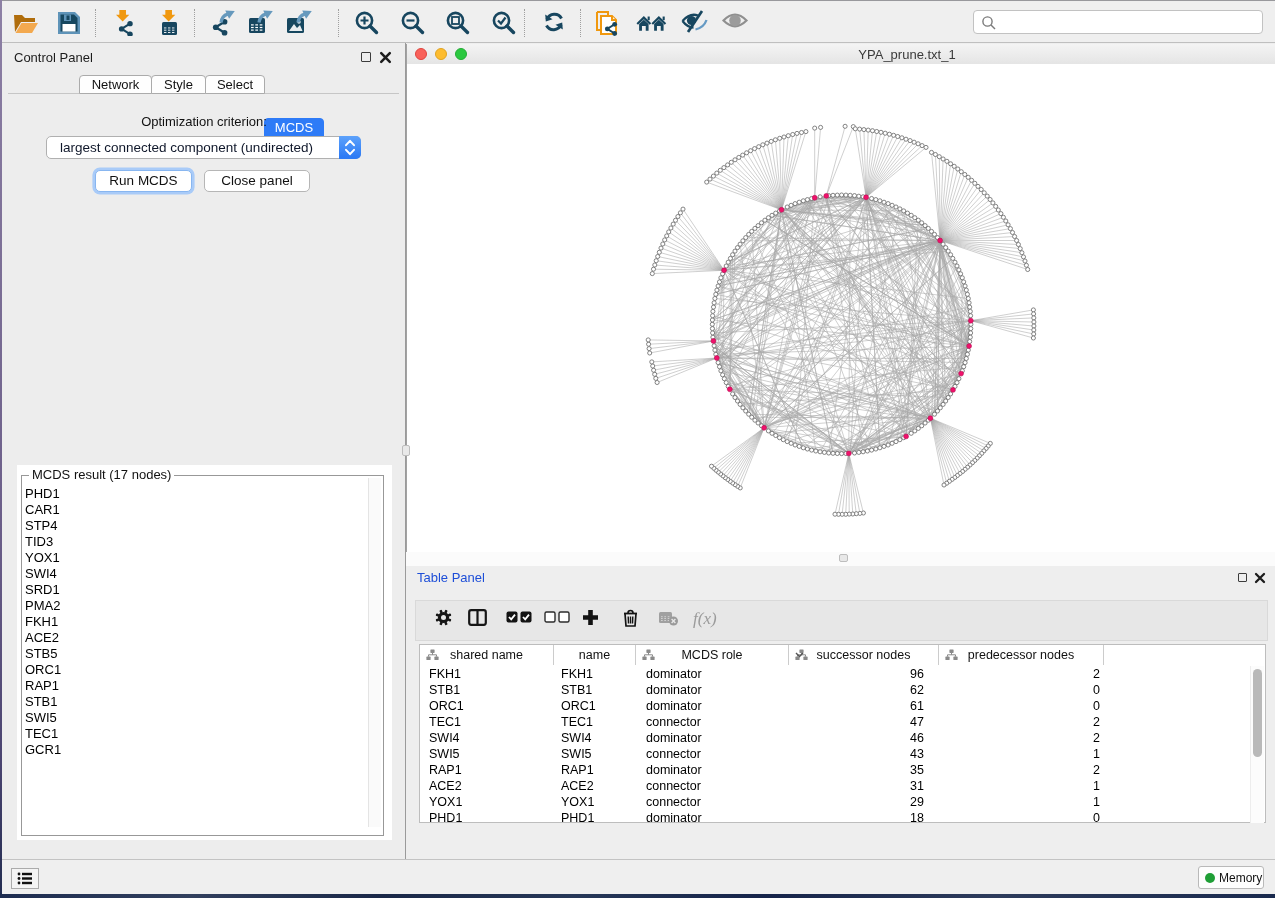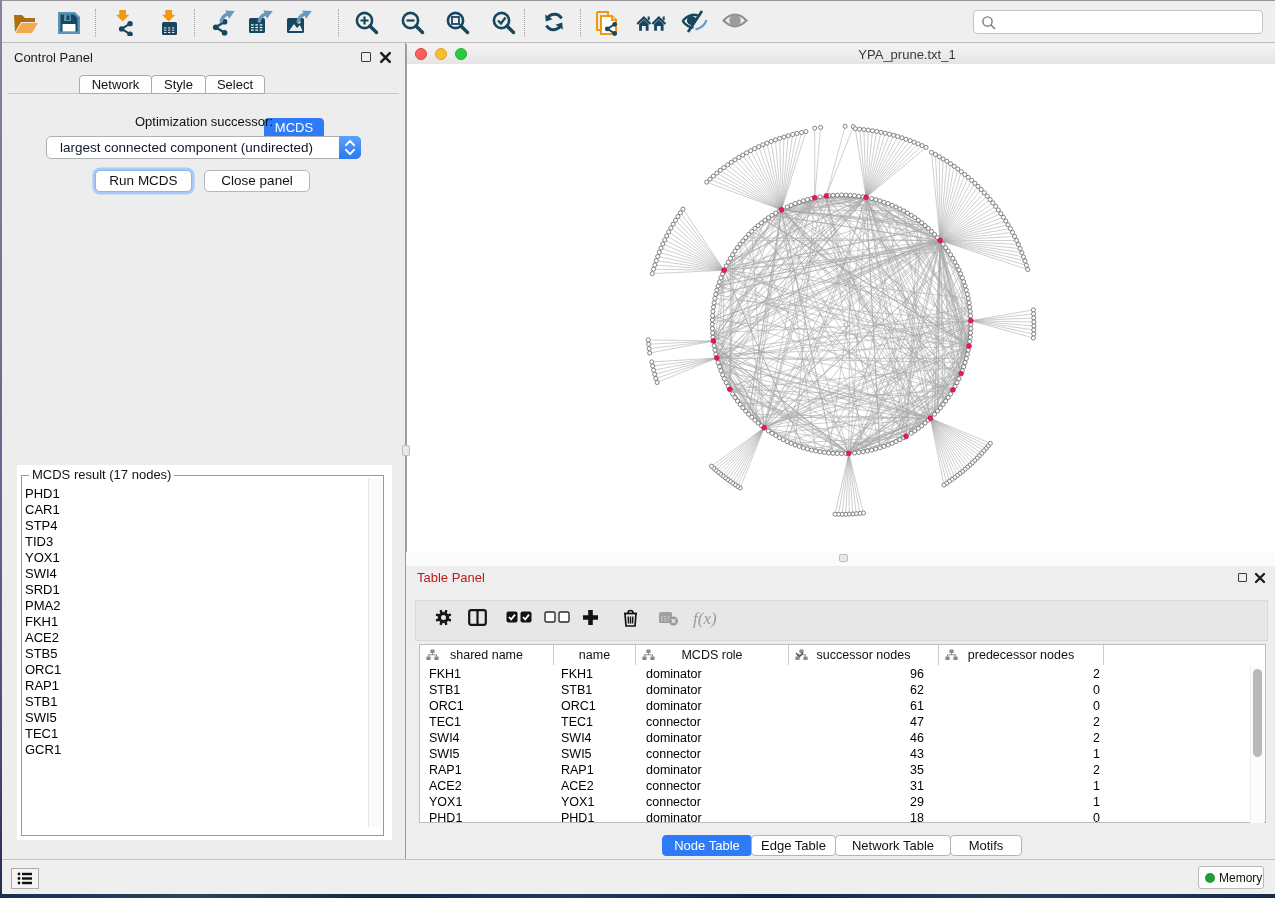--- a/index.html
+++ b/index.html
@@ -45,21 +45,21 @@
 #nw-titlebar { position:absolute; left:0; top:0; width:869px; height:32px;
   background:linear-gradient(180deg,#f4f4f4,#dcdcdc); border-bottom:1px solid #a8a8a8; }
 .tl { position:absolute; top:4px; width:12px; height:12px; border-radius:50%; }
 #nw-title { position:absolute; left:0; top:3px; width:1000px; text-align:center; font-size:13px; color:#3a3a3a; }
 #nw-canvas { position:absolute; left:0; top:20px; width:869px; height:488px; background:#fff; }
 
 #hdiv { position:absolute; left:404px; top:551px; width:869px; height:14px; background:#fbfbfb; }
 #hdiv-handle { position:absolute; left:433px; top:2px; width:9px; height:8px; background:#e8e8e8; border:1px solid #bdbdbd; border-radius:2px; }
 
 #tp { position:absolute; left:404px; top:565px; width:869px; height:293px; background:#eeeeee; }
-#tp-title { position:absolute; left:11px; top:4px; font-size:13px; color:#b91c1c; }
+#tp-title { position:absolute; left:11px; top:4px; font-size:13px; color:#1d4ed8; }
 #tp-toolbar { position:absolute; left:9px; top:34px; width:853px; height:41px; background:#e7e7e7; border:1px solid #d9d9d9; }
 .tpi { position:absolute; top:8px; }
 #tbl { position:absolute; left:13px; top:78px; width:847px; height:179px; background:#fff; border:1px solid #bdbdbd; }
 #tbl-header { position:absolute; left:0; top:0; height:20px; background:linear-gradient(180deg,#f6f6f6,#ededed); border-bottom:1px solid #b8b8b8; }
 .th { position:absolute; top:0; height:20px; border-right:1px solid #cccccc; font-size:12.5px; color:#111; }
 .th .lbl { position:absolute; top:3px; width:100%; text-align:center; }
 .th svg { position:absolute; left:6px; top:4px; }
 .row { position:absolute; left:0; width:845px; height:16px; font-size:12.5px; color:#000; }
 .c1 { position:absolute; left:9px; top:1px; }
 .c2 { position:absolute; left:141px; top:1px; }
@@ -243,21 +243,21 @@
     <svg class="wbtn-x" style="left:377px;" width="13" height="13" viewBox="0 0 13 13">
         <path d="M2.2 2.2 L10.8 10.8 M10.8 2.2 L2.2 10.8" stroke="#1c1c1c" stroke-width="2.5" stroke-linecap="round"></path>
       </svg>
     <div id="cp-line"></div>
     <div id="cp-tabs">
       <div class="tab" style="left:0; width:73px;">Network</div>
       <div class="tab" style="left:72px; width:55px;">Style</div>
       <div class="tab" style="left:126px; width:60px;">Select</div>
       <div class="tab sel" style="left:185px; width:60px;">MCDS</div>
     </div>
-    <div id="opt-label">Optimization successor:</div>
+    <div id="opt-label">Optimization criterion:</div>
     <div id="combo">
       <div id="combo-text">largest connected component (undirected)</div>
       <div id="combo-btn"><svg width="22" height="23" viewBox="0 0 22 23">
         <path d="M7 9.2 L11 4.8 L15 9.2" fill="none" stroke="#fff" stroke-width="2" stroke-linecap="round" stroke-linejoin="round"></path>
         <path d="M7 13.8 L11 18.2 L15 13.8" fill="none" stroke="#fff" stroke-width="2" stroke-linecap="round" stroke-linejoin="round"></path>
       </svg></div>
     </div>
     <div class="btn" id="btn-run">Run MCDS</div>
     <div class="btn" id="btn-close">Close panel</div>
     <div id="mcds-wrap">
@@ -1390,26 +1390,20 @@
           <span class="c1">PHD1</span>
           <span class="c2">PHD1</span>
           <span class="c3">dominator</span>
           <span class="c4">18</span>
           <span class="c5">0</span>
         </div>
       <div id="tbl-scroll">
           <div id="tbl-thumb"></div>
         </div>
     </div>
-    <div id="tp-tabs">
-      <div class="btab sel" style="left:256px; width:90px;">Node Table</div>
-      <div class="btab" style="left:345px; width:85px;">Edge Table</div>
-      <div class="btab" style="left:429px; width:116px;">Network Table</div>
-      <div class="btab" style="left:544px; width:72px;">Motifs</div>
-    </div>
   </div>
 
   <div id="status">
     <div id="st-list"><svg width="26" height="19" viewBox="0 0 26 19">
       <circle cx="7" cy="5" r="1.4" fill="#111"></circle>
           <rect x="10" y="3.8" width="10" height="2.4" fill="#111"></rect>
       <circle cx="7" cy="9.5" r="1.4" fill="#111"></circle>
           <rect x="10" y="8.3" width="10" height="2.4" fill="#111"></rect>
       <circle cx="7" cy="14" r="1.4" fill="#111"></circle>
           <rect x="10" y="12.8" width="10" height="2.4" fill="#111"></rect>

